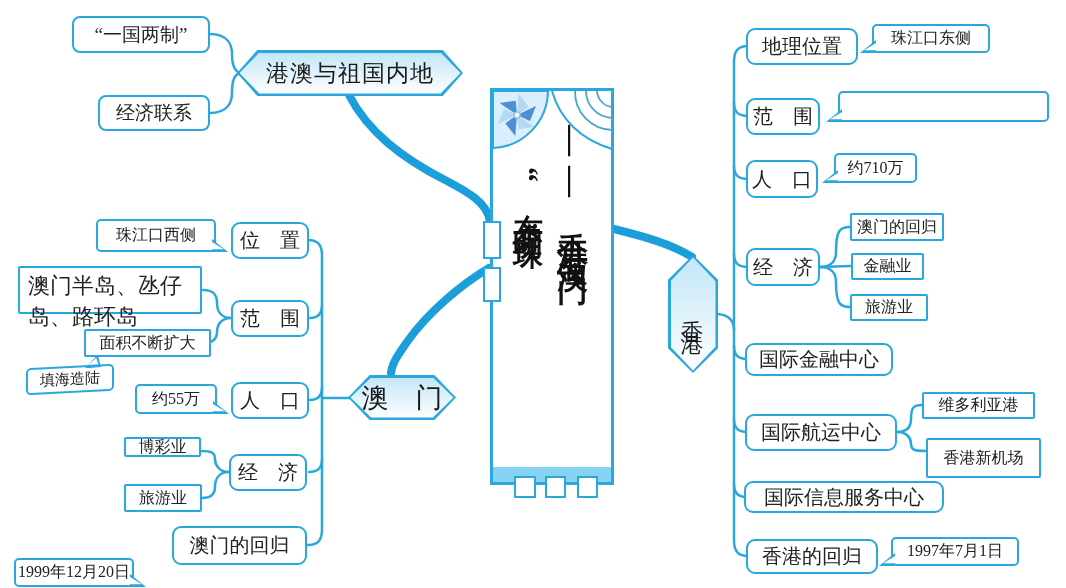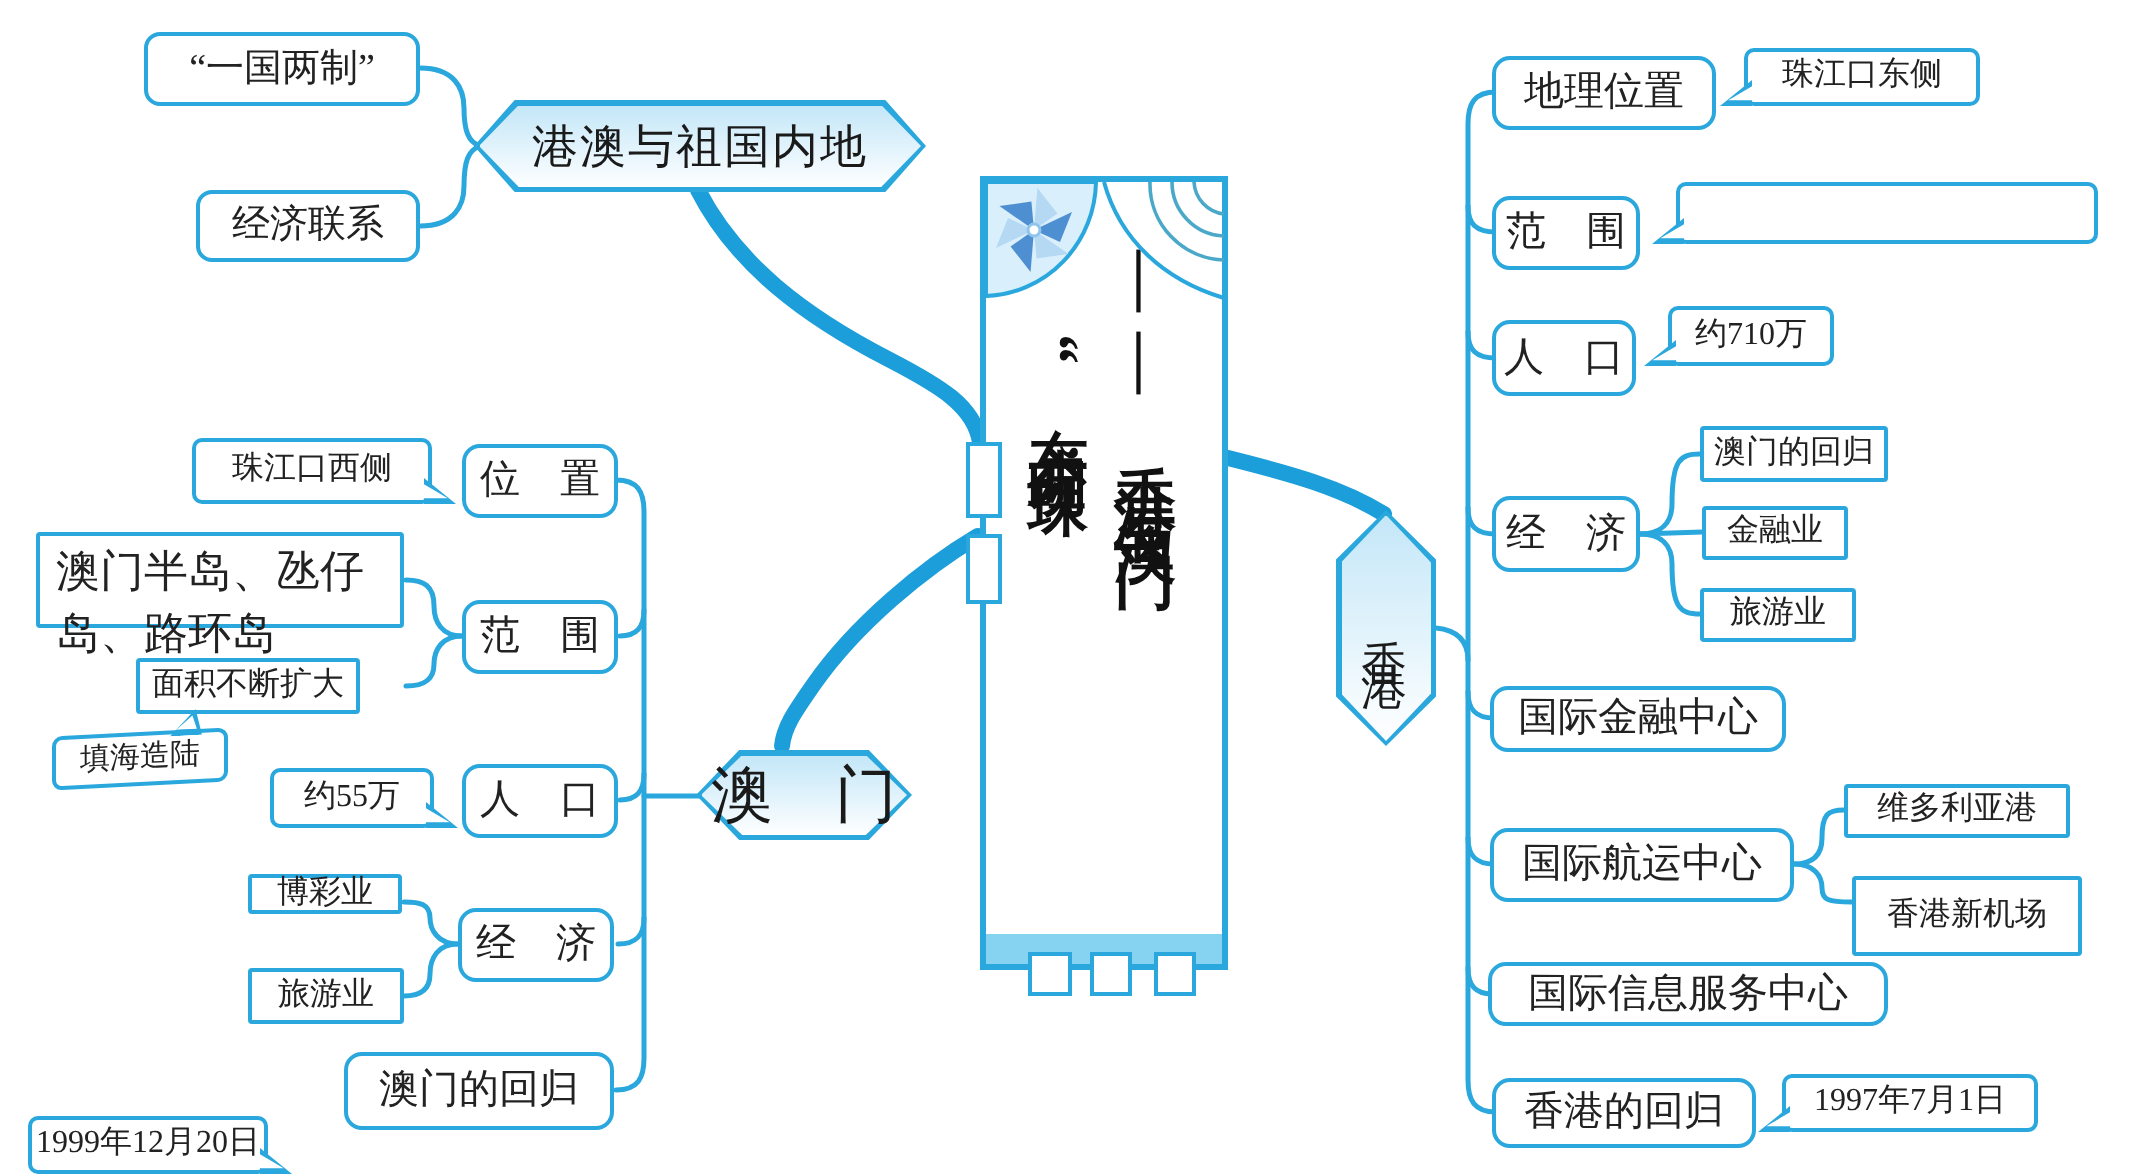--- a/index.html
+++ b/index.html
@@ -22,21 +22,21 @@
   .hex{position:absolute;z-index:2}
   .hex i{display:block;position:absolute}
   .hex i.o{inset:0;background:#2AA7DC}
   .hex i.f{inset:2.5px;background:linear-gradient(180deg,#C4E7F8 0%,#E4F4FC 55%,#ffffff 100%)}
   .hexH i{clip-path:polygon(0 50%,9% 0,91% 0,100% 50%,91% 100%,9% 100%)}
   .hexM i{clip-path:polygon(0 50%,20% 0,80% 0,100% 50%,80% 100%,20% 100%)}
   .hexV i{clip-path:polygon(50% 0,100% 21%,100% 79%,50% 100%,0 79%,0 21%)}
   .hex .lb{position:absolute;inset:0;display:flex;align-items:center;justify-content:center;
            font-family:"Liberation Sans",sans-serif;color:#1a1a1a}
   .lb.bold{font-weight:normal;font-size:23px;letter-spacing:1px}
-  .lb.plain{font-size:31px}
+  .lb.plain{font-size:27px}
   .lb.vert{writing-mode:vertical-rl;text-orientation:upright;letter-spacing:13px;font-size:23px}
   
   .panel{position:absolute;left:490px;top:88px;width:124px;height:397px;background:#fff;
          border:3.5px solid #2AA7DC;z-index:1}
   .band{position:absolute;left:0;right:0;bottom:0;height:15px;background:#85D2F1}
   .vtitle{position:absolute;writing-mode:vertical-rl;text-orientation:mixed;line-height:1;
           font-weight:bold;color:#111;z-index:2}
   .vt1{left:64px;top:34px;font-size:31px;letter-spacing:10px}
   .vt2{left:20px;top:76px;font-size:30px;letter-spacing:8px}
   
@@ -153,21 +153,21 @@
   <div class="node leaf" style="left:98px;top:95px;width:112px;height:36px;font-size:19px;border-radius:8px">经济联系</div>
 
   <div class="node cat" style="left:231px;top:222px;width:78px;height:37px">位　置</div>
   <div class="node leaf" style="left:96px;top:219px;width:120px;height:33px">
     <span>珠江口西侧</span>
     <span class="tail tr"></span>
   </div>
 
   <div class="node cat" style="left:231px;top:300px;width:78px;height:37px">范　围</div>
   <div class="node sq ml" style="left:18px;top:266px;width:184px;height:48px">澳门半岛、氹仔岛、路环岛</div>
-  <div class="node sq" style="left:68px;top:329px;width:112px;height:28px">面积不断扩大</div>
+  <div class="node sq" style="left:84px;top:329px;width:127px;height:28px">面积不断扩大</div>
   <div class="node leaf tilt" style="left:26px;top:366px;width:88px;height:27px;font-size:15px">
     <span>填海造陆</span>
     <span class="tail tt"></span>
   </div>
 
   <div class="node cat" style="left:231px;top:382px;width:78px;height:37px">人　口</div>
   <div class="node leaf" style="left:135px;top:384px;width:82px;height:30px">
     <span>约55万</span>
     <span class="tail tr"></span>
   </div>

